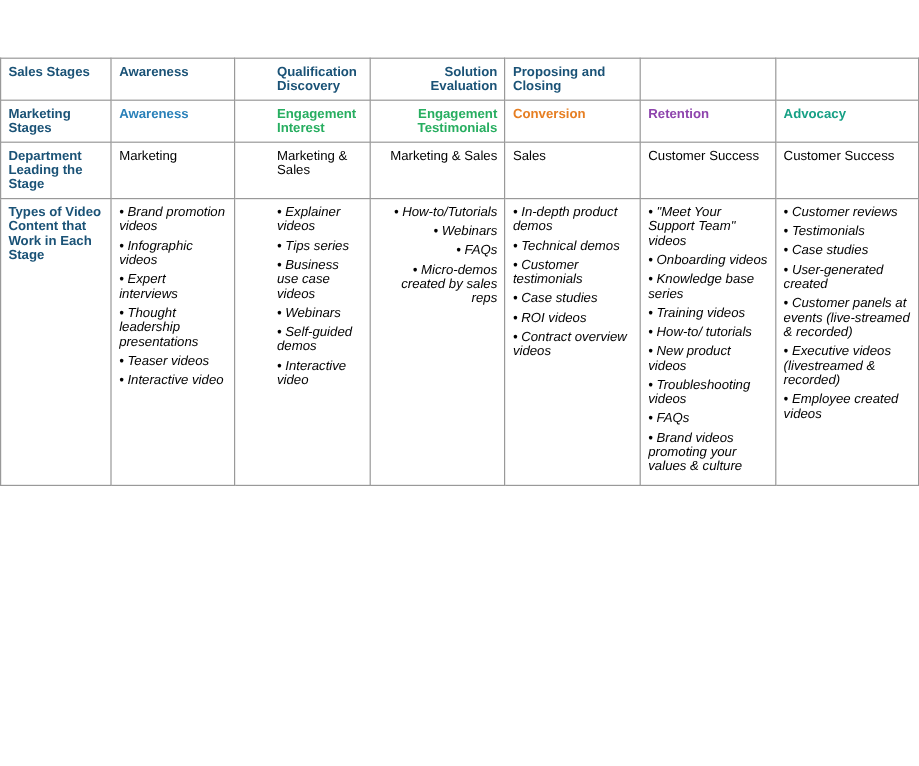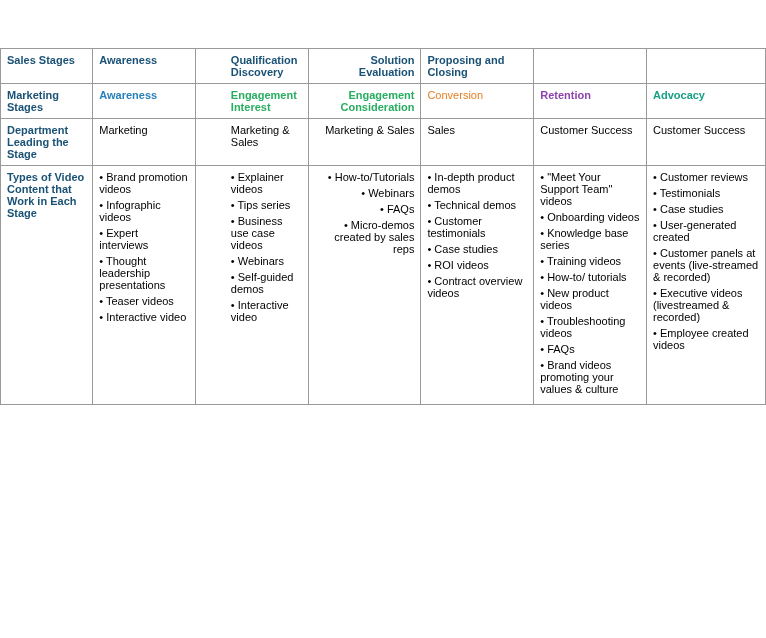--- a/index.html
+++ b/index.html
@@ -13,21 +13,21 @@
     .col-3 { width: 110px; text-align: right; }
     .col-4 { width: 110px; }
     .col-5 { width: 110px; }
     .col-6 { width: 116px; }
 
     .header-label { color: #1a5276; font-weight: bold; }
 
     .row-label { color: #1a5276; font-weight: bold; }
     .bullet-list { list-style: none; padding: 0; }
     .bullet-list li::before { content: "• "; }
-    .bullet-list li { margin-bottom: 4px; }
+    .bullet-list li { margin-bottom: 4px; font-style: italic; }
     .normal { font-weight: normal; color: #000; }
   </style>
 </head>
 <body>
 
 <div class="table-wrap">
   <table>
 
     <tbody>
         <tr>
@@ -59,24 +59,24 @@
       <td class="col-0">
         <span class="row-label">Marketing Stages</span>
       </td>
       <td class="col-1">
         <span style="color:#2980b9; font-weight:bold;">Awareness</span>
       </td>
       <td class="col-2">
         <span style="color:#27ae60; font-weight:bold;">Engagement Interest</span>
       </td>
       <td class="col-3">
-        <span style="color:#27ae60; font-weight:bold;">Engagement Consideration</span>
+        <span style="color:#27ae60; font-weight:bold;">Engagement Testimonials</span>
       </td>
       <td class="col-4">
-        <span style="color:#e67e22; font-weight:normal;">Conversion</span>
+        <span style="color:#e67e22; font-weight:bold;">Conversion</span>
       </td>
       <td class="col-5">
         <span style="color:#8e44ad; font-weight:bold;">Retention</span>
       </td>
       <td class="col-6">
         <span style="color:#16a085; font-weight:bold;">Advocacy</span>
       </td>
     </tr>
 
     <tr>

